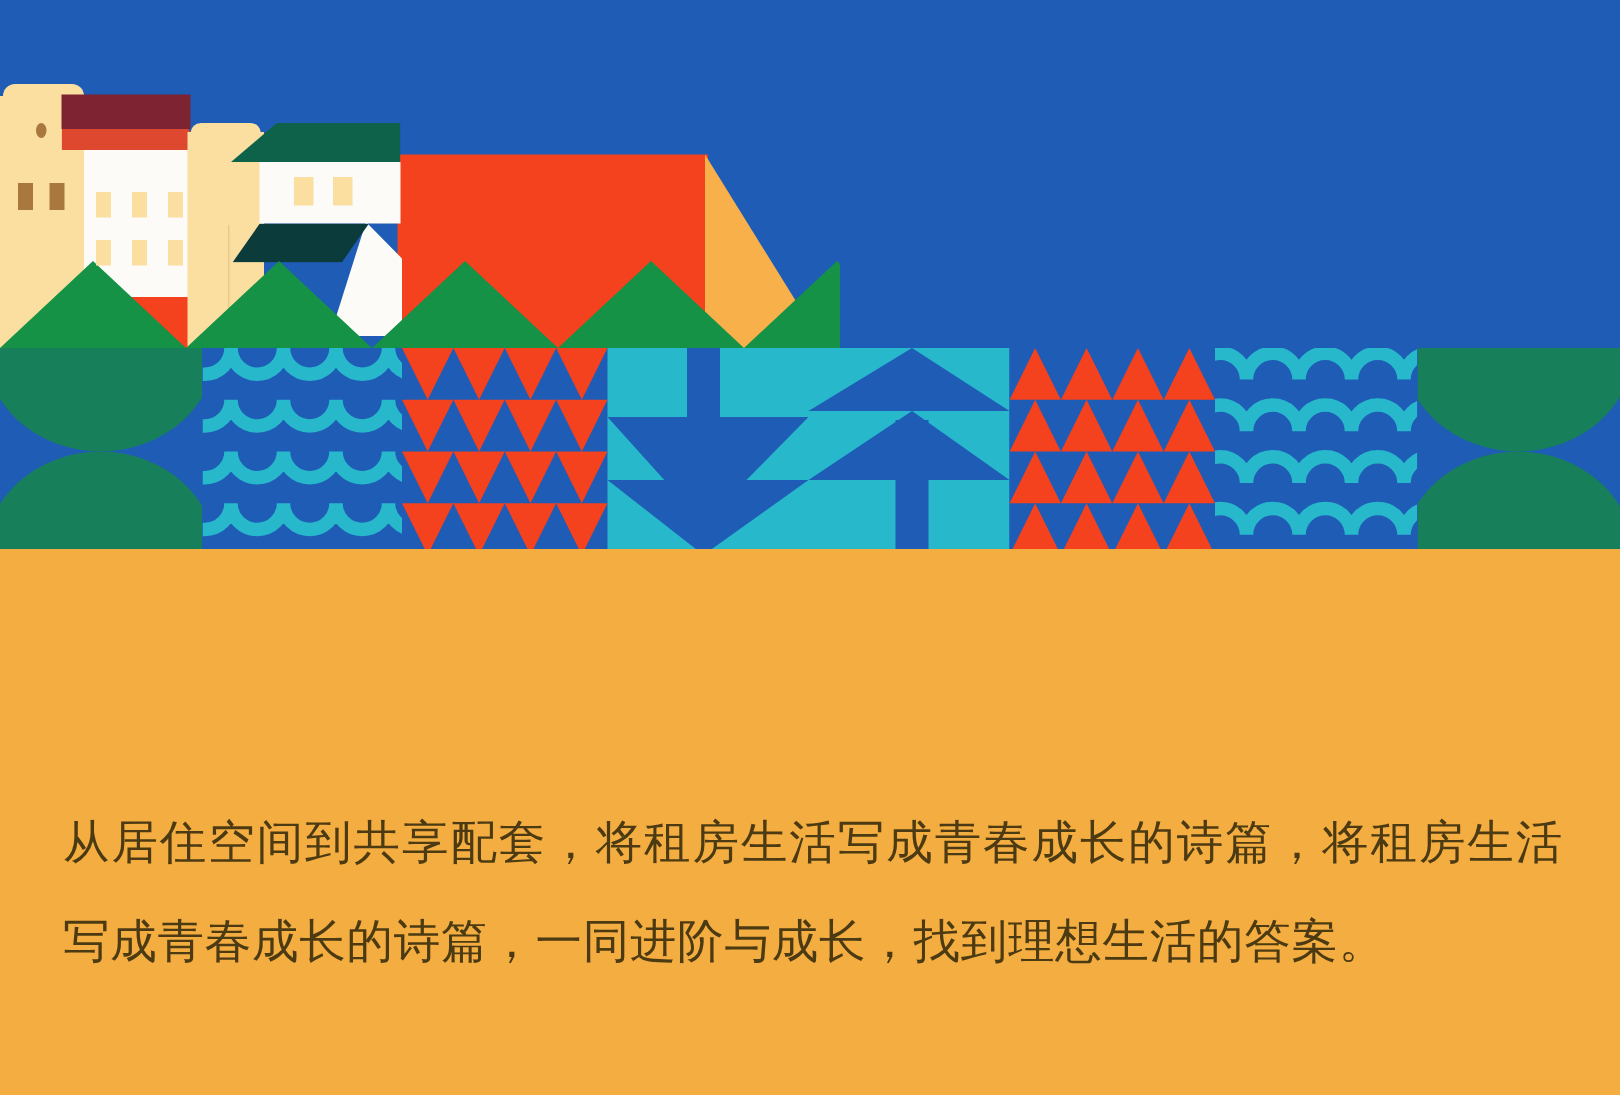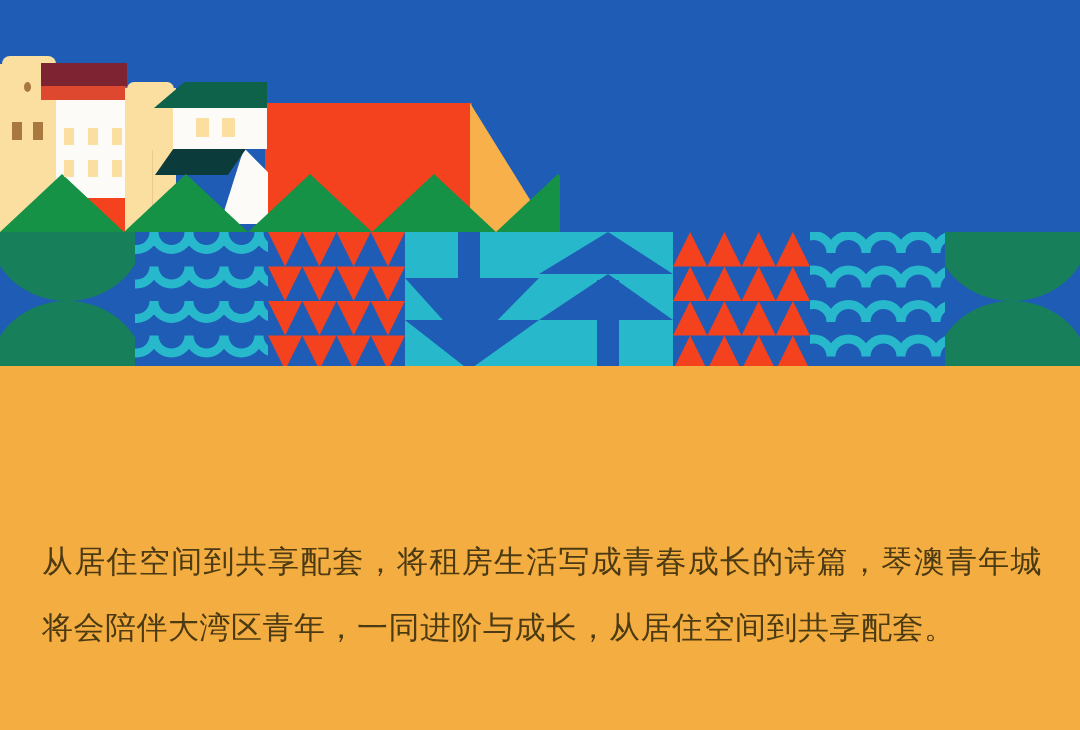--- a/index.html
+++ b/index.html
@@ -350,16 +350,16 @@
           <path d="M-10,138 A77,69 0 0 1 144,138 Z" fill="#17805b"></path>
         </svg>
       </div>
 
     </div>
 
     <div class="orange-band"></div>
   </div>
 
   <div id="caption">
-    <p id="caption-text">从居住空间到共享配套，将租房生活写成青春成长的诗篇，琴澳青年城将会陪伴大湾区青年，一同进阶与成长，从居住空间到共享配套。</p>
+    <p id="caption-text">从居住空间到共享配套，将租房生活写成青春成长的诗篇，将租房生活写成青春成长的诗篇，一同进阶与成长，找到理想生活的答案。</p>
   </div>
 
 </div>
 
 </body></html>

